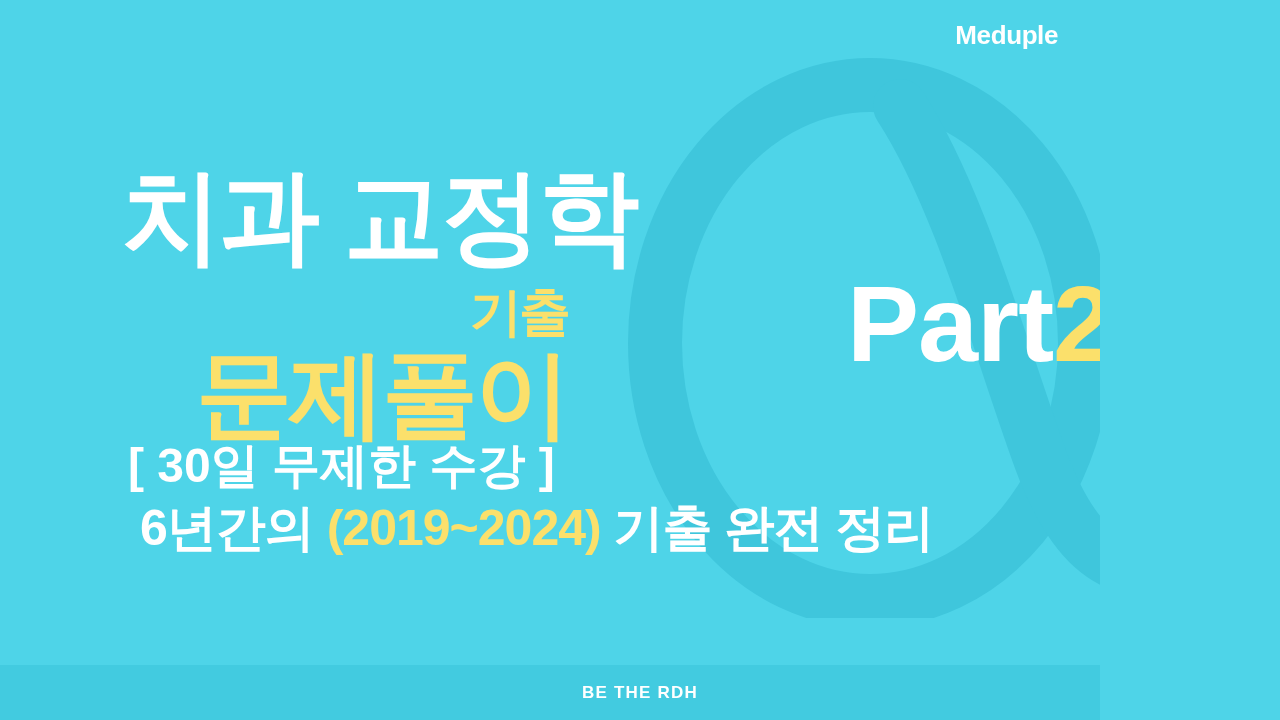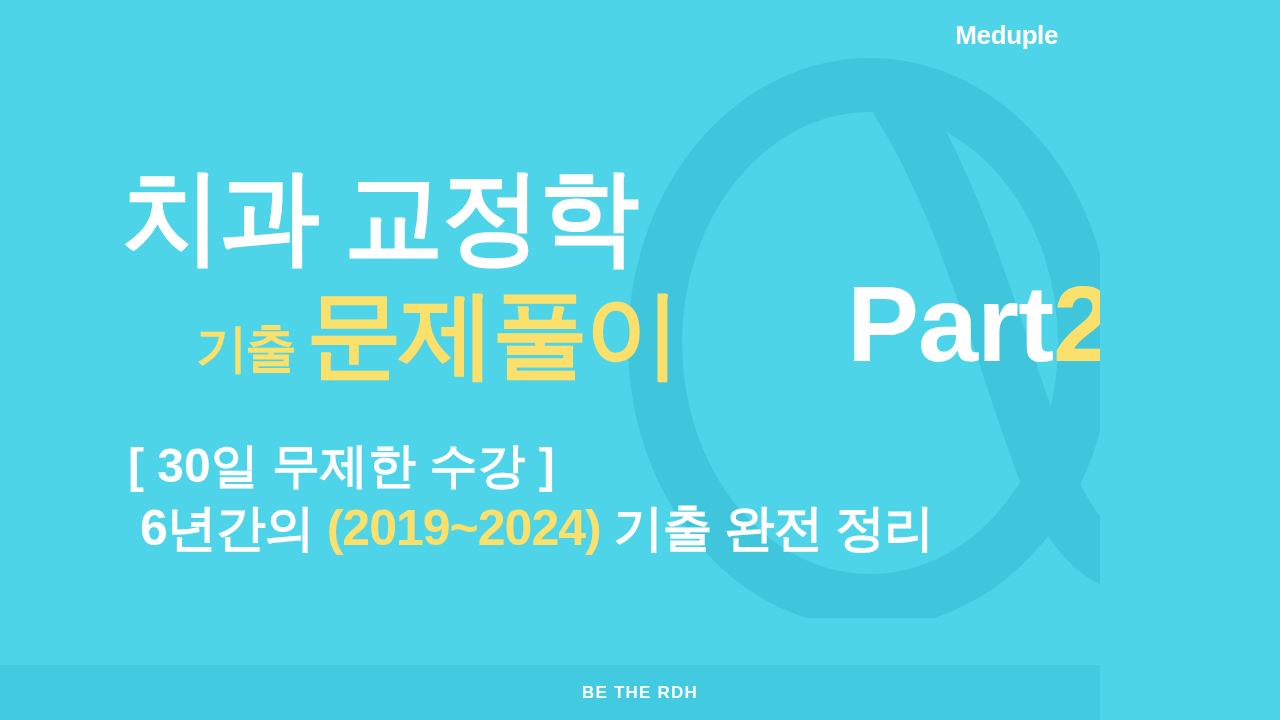--- a/index.html
+++ b/index.html
@@ -74,32 +74,33 @@
     transform-origin:left center;
   }
 
   
   #title-line2 {
     position:absolute;
     left:196px;
     top:286px;
     display:flex;
     align-items:flex-end;
+    flex-direction:column;
   }
   #label-gichul {
     font-size:52px;
     color:#FBE06B;
     letter-spacing:-3px;
     padding-bottom:8px;
   }
   #label-munjepuli {
     font-size:96px;
     color:#FBE06B;
     letter-spacing:-3px;
-    margin-left:12px;
+    margin-left:0;
   }
 
   #part-badge {
     position:absolute;
     left:806px;
     top:270px;
     font-size:108px;
     font-weight:bold;
     line-height:1;
     letter-spacing:-1px;

